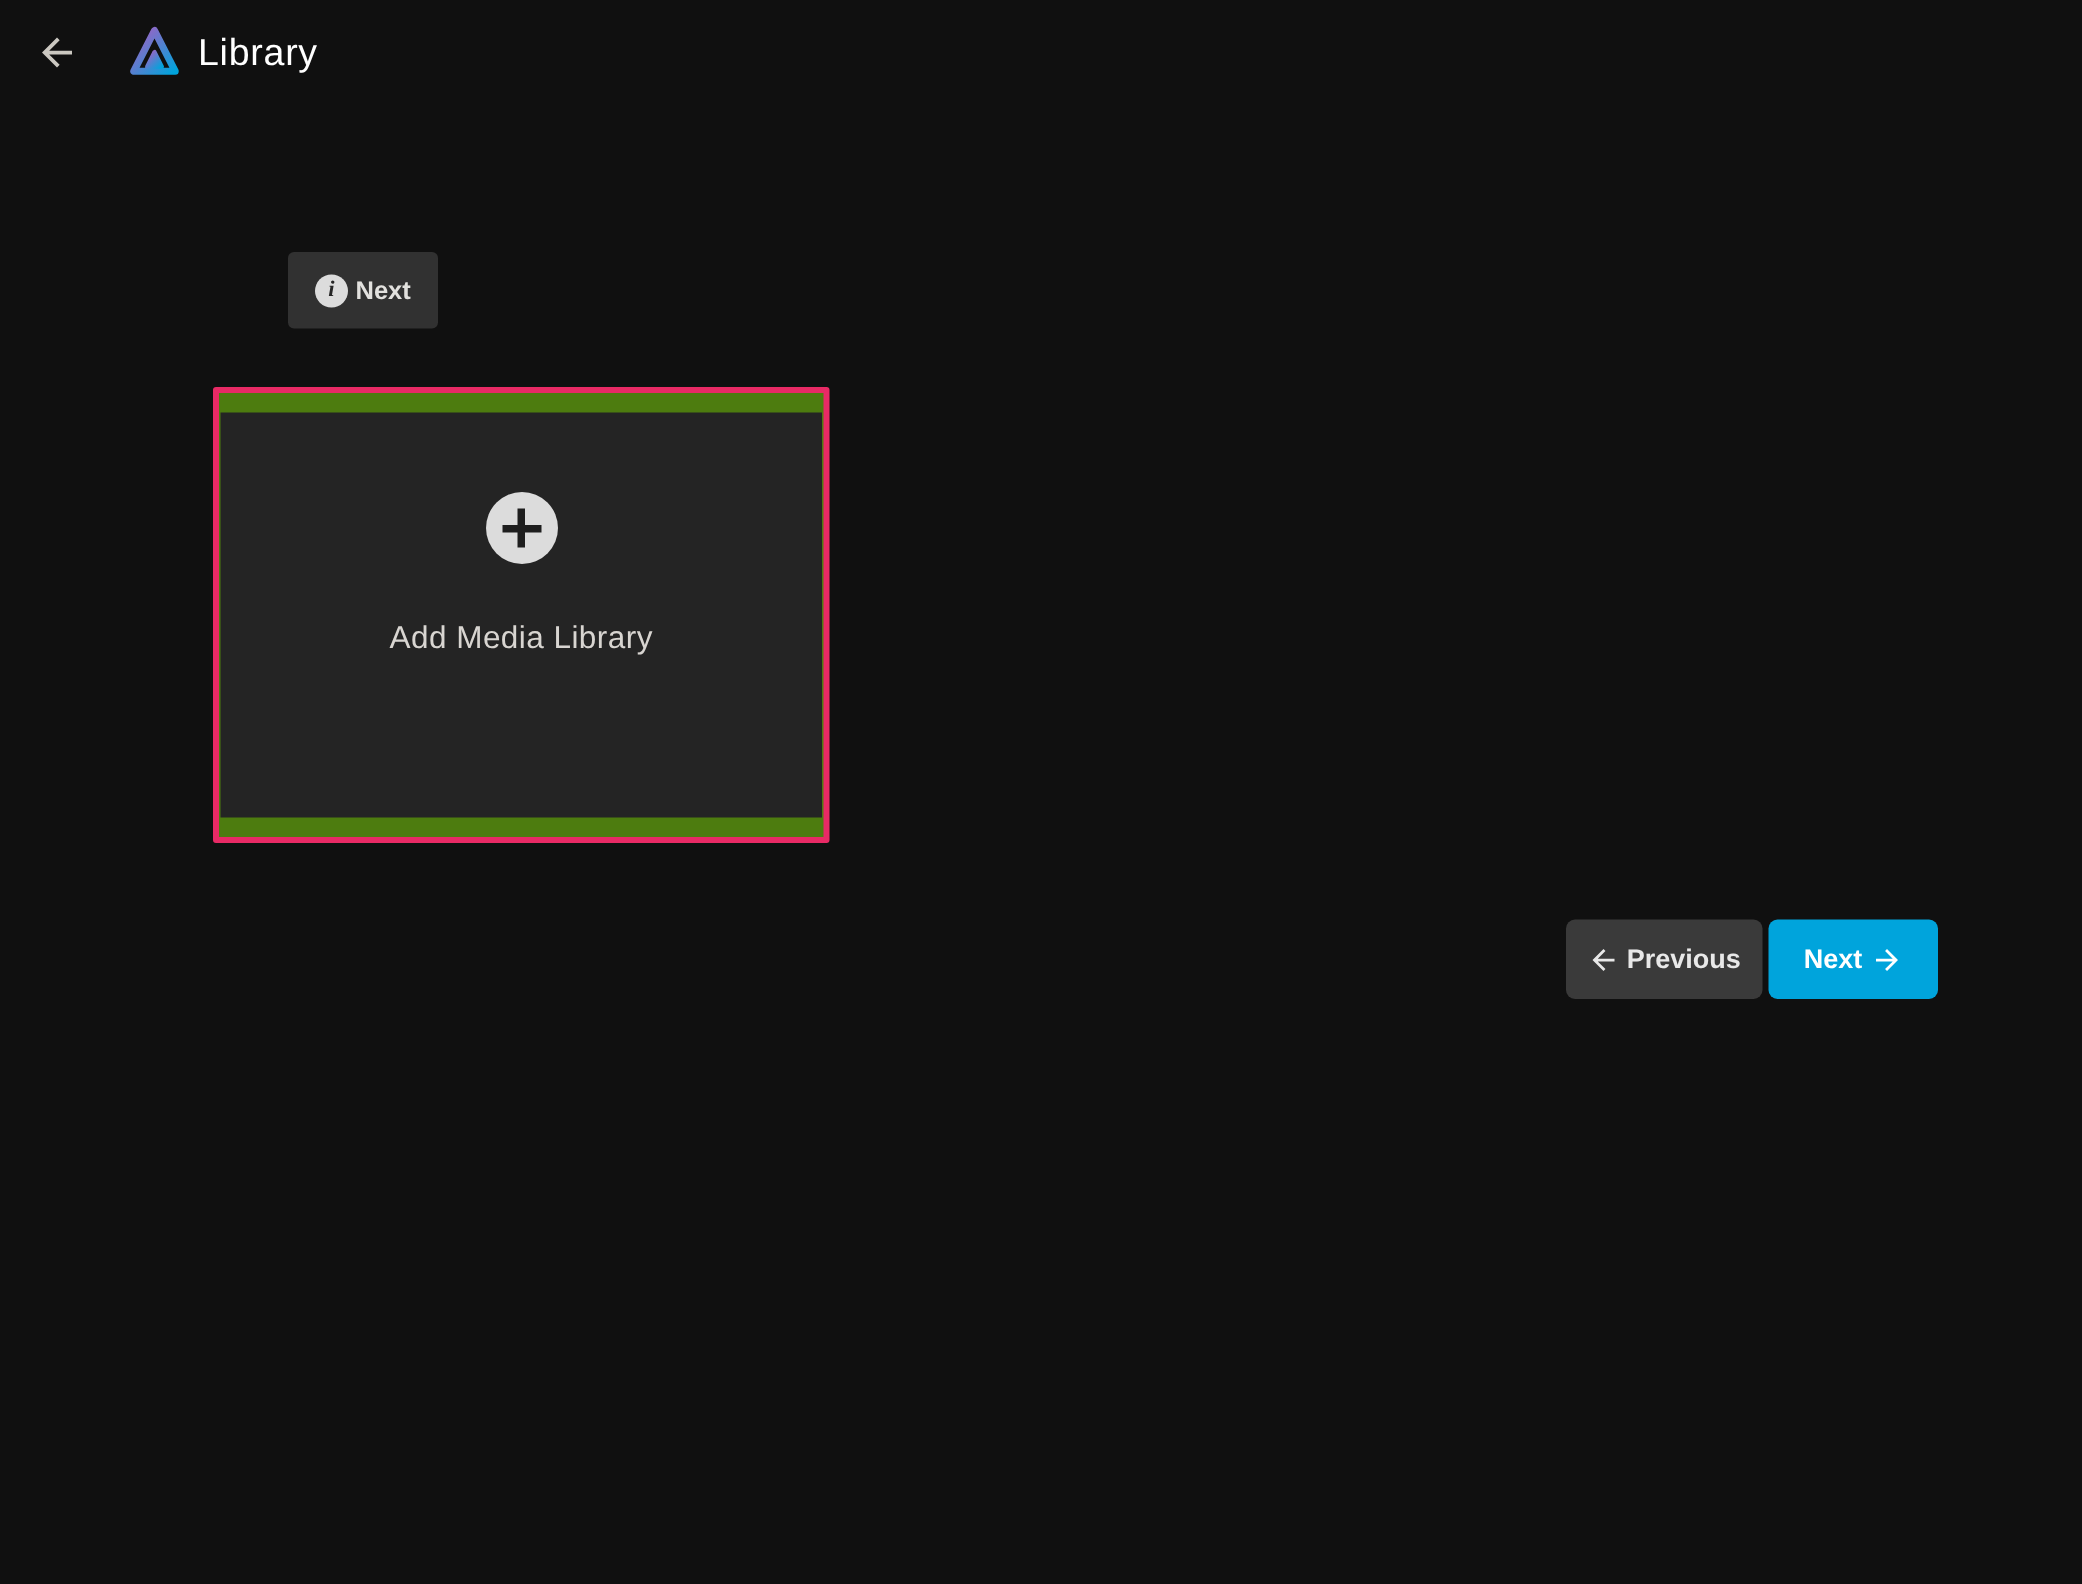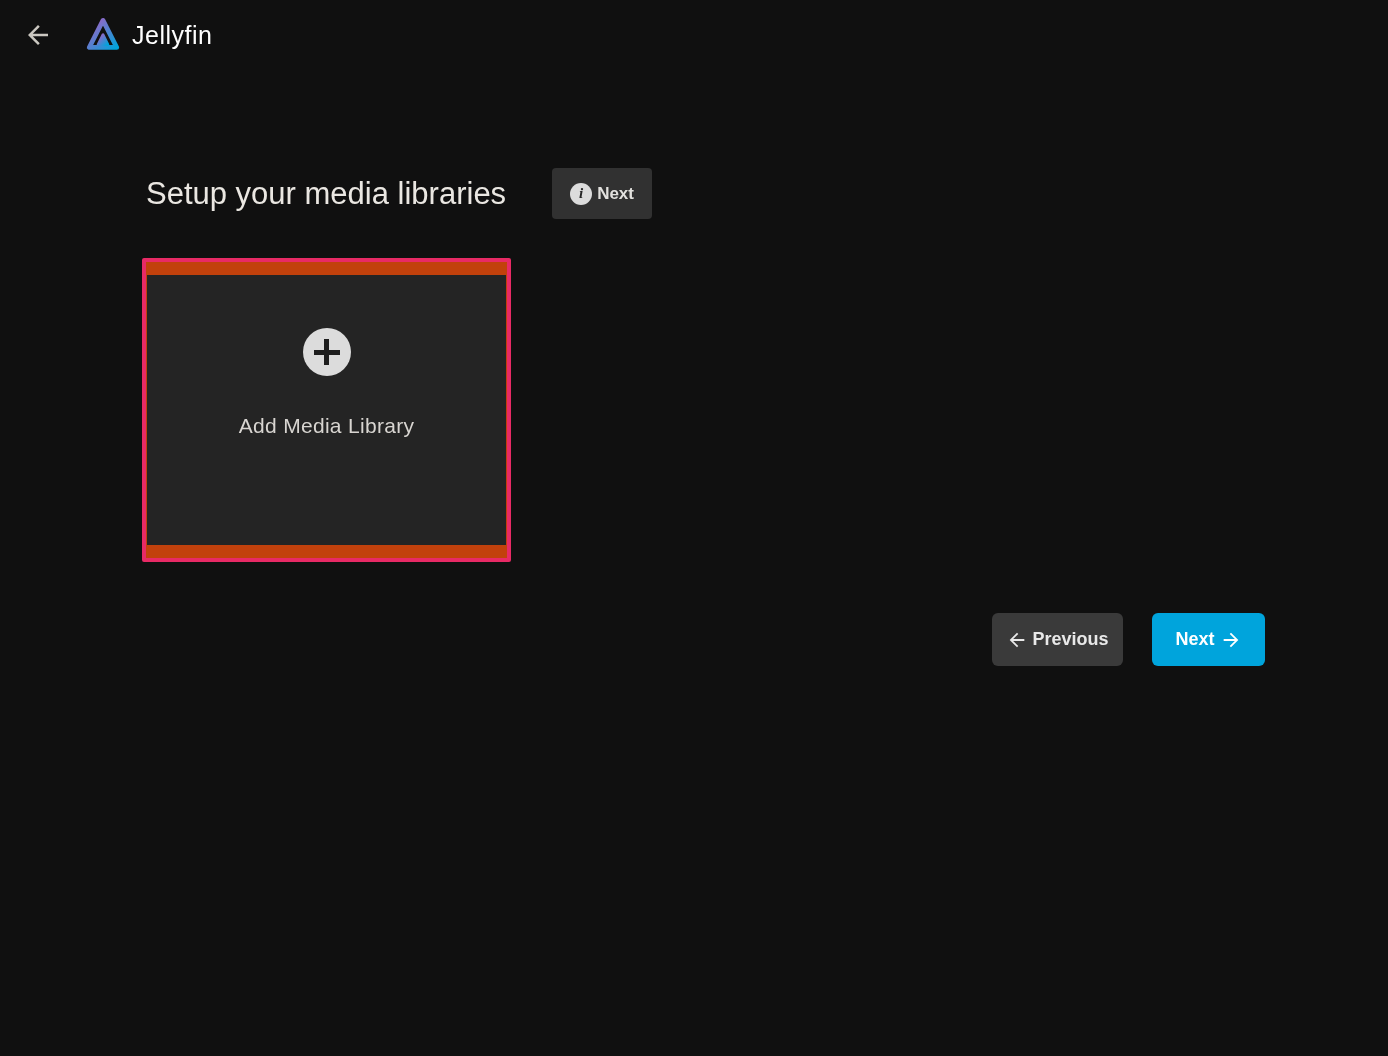--- a/index.html
+++ b/index.html
@@ -67,25 +67,25 @@
     font-size: 15px; font-weight: 700;
     display: inline-flex; align-items: center; justify-content: center;
     margin-right: 5px;
     font-family: "Liberation Serif", serif;
     font-style: italic;
   }
 
   
   .card-focus {
     position: absolute; left: 142px; top: 258px;
-    width: 369px; height: 304px;
+    width: 411px; height: 304px;
     border: 4px solid #e82a65;
     border-radius: 2px;
     padding: 13px 1px;
-    background: #c2410c;
+    background: #4d7c0f;
     cursor: pointer;
   }
   .card {
     width: 100%; height: 100%;
     background: #242424;
     display: flex; flex-direction: column; align-items: center;
   }
   .plus-circle {
     margin-top: 53px;
     width: 48px; height: 48px;
@@ -101,22 +101,22 @@
   .plus-circle::after  { left: 21.5px; top: 11px; width: 5px; height: 26px; }
   .card-label {
     margin-top: 38px;
     color: #d8d5d1;
     font-size: 21px;
     letter-spacing: 0.3px;
   }
 
   
   .nav-buttons {
-    position: absolute; left: 992px; top: 613px;
-    display: flex; gap: 29px;
+    position: absolute; left: 1044px; top: 613px;
+    display: flex; gap: 4px;
   }
   .nav-buttons button {
     height: 53px;
     border: none; border-radius: 6px;
     font-size: 18px; font-weight: 700;
     font-family: inherit;
     display: flex; align-items: center; justify-content: center;
     cursor: pointer;
   }
   .previous-button {
@@ -146,26 +146,25 @@
     <svg viewBox="0 0 512 512">
       <defs>
         <linearGradient id="jfg" x1="0" y1="0" x2="1" y2="1">
           <stop offset="0" stop-color="#aa5cc3"></stop>
           <stop offset="1" stop-color="#00a4dc"></stop>
         </linearGradient>
       </defs>
       <polygon points="256,78 88,408 424,408" fill="none" stroke="url(#jfg)" stroke-width="58" stroke-linejoin="round"></polygon>
       <polygon points="256,252 196,372 316,372" fill="url(#jfg)" stroke="url(#jfg)" stroke-width="34" stroke-linejoin="round"></polygon>
     </svg>
-    <span class="app-name">Jellyfin</span>
+    <span class="app-name">Library</span>
   </div>
 </header>
 
 <div class="title-row">
-  <h1 class="page-title">Setup your media libraries</h1>
   <button class="help-button">
     <span class="info-icon">i</span>
     <span>Next</span>
   </button>
 </div>
 
 <div class="card-focus">
   <div class="card">
     <div class="plus-circle"></div>
     <div class="card-label">Add Media Library</div>

